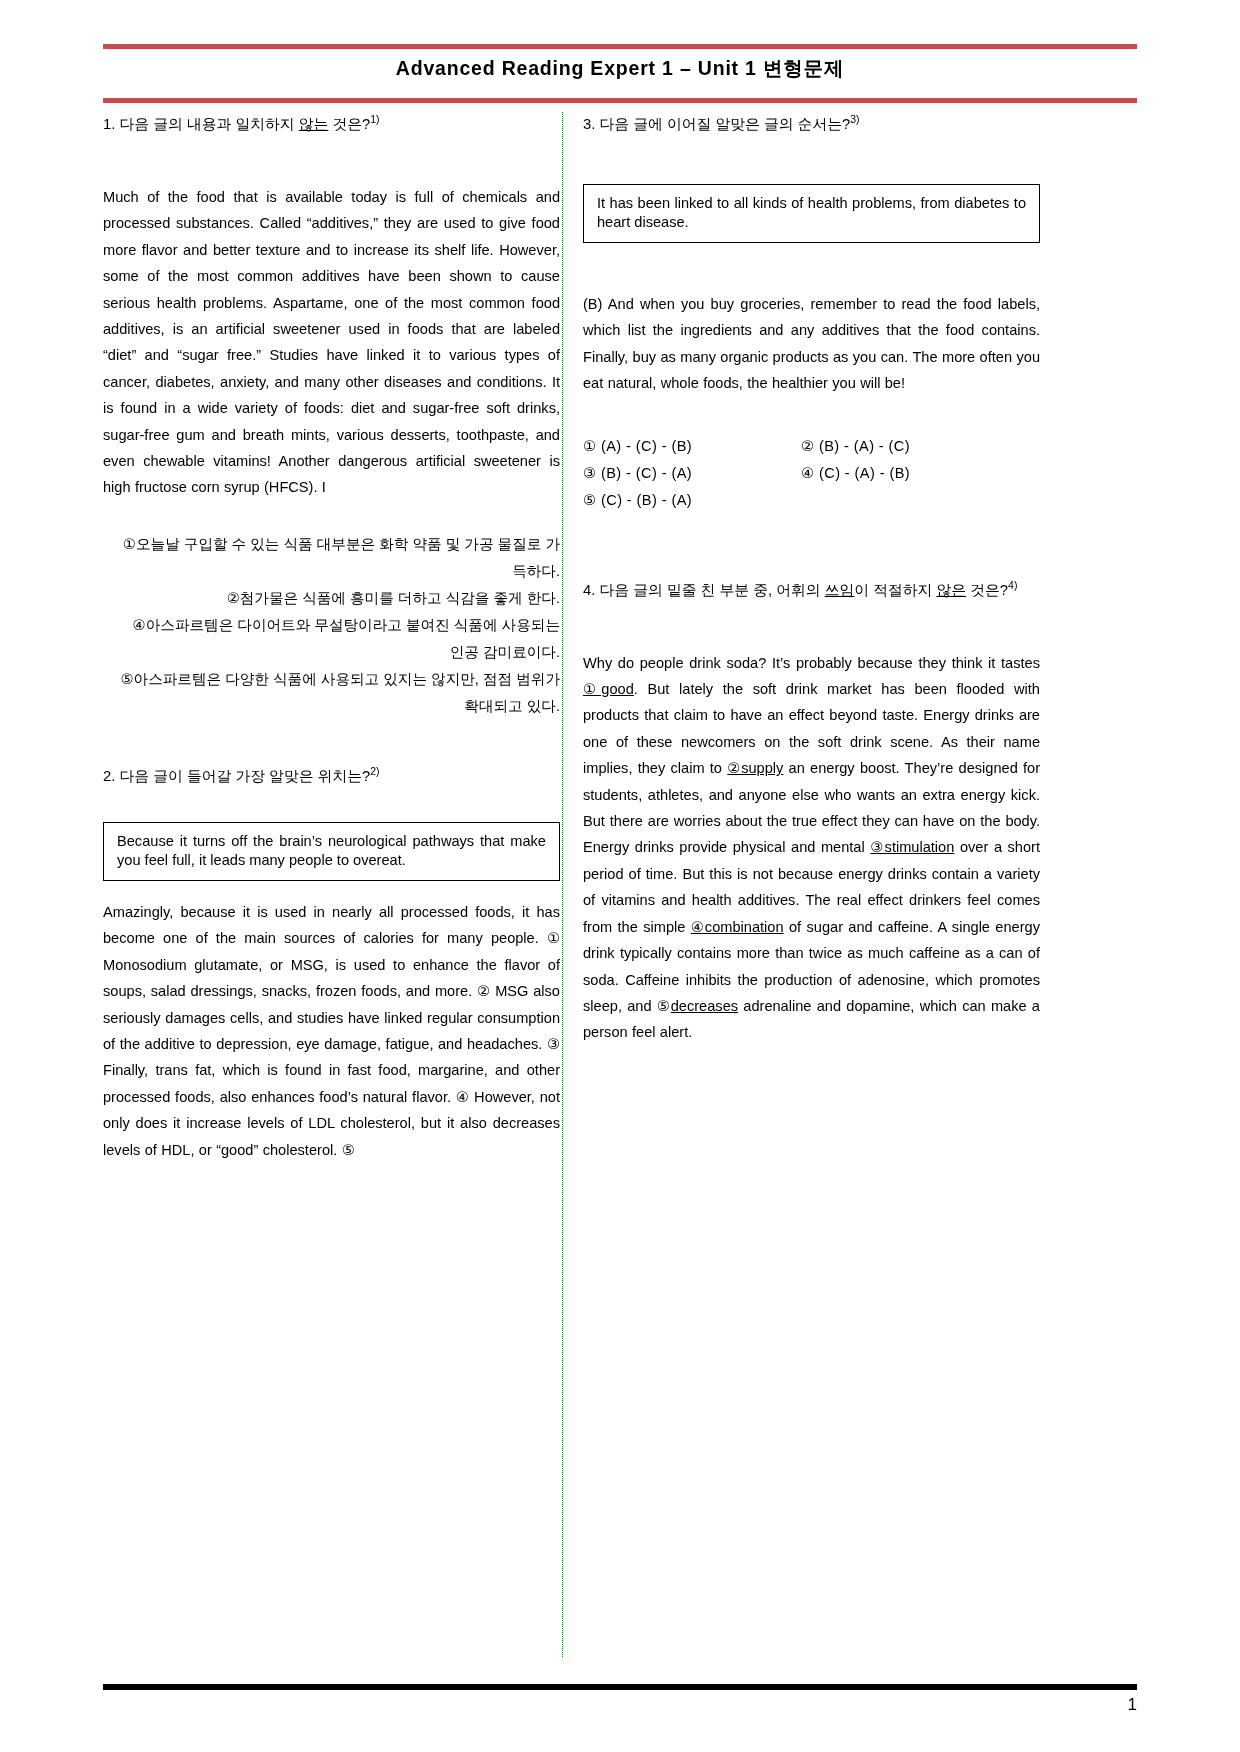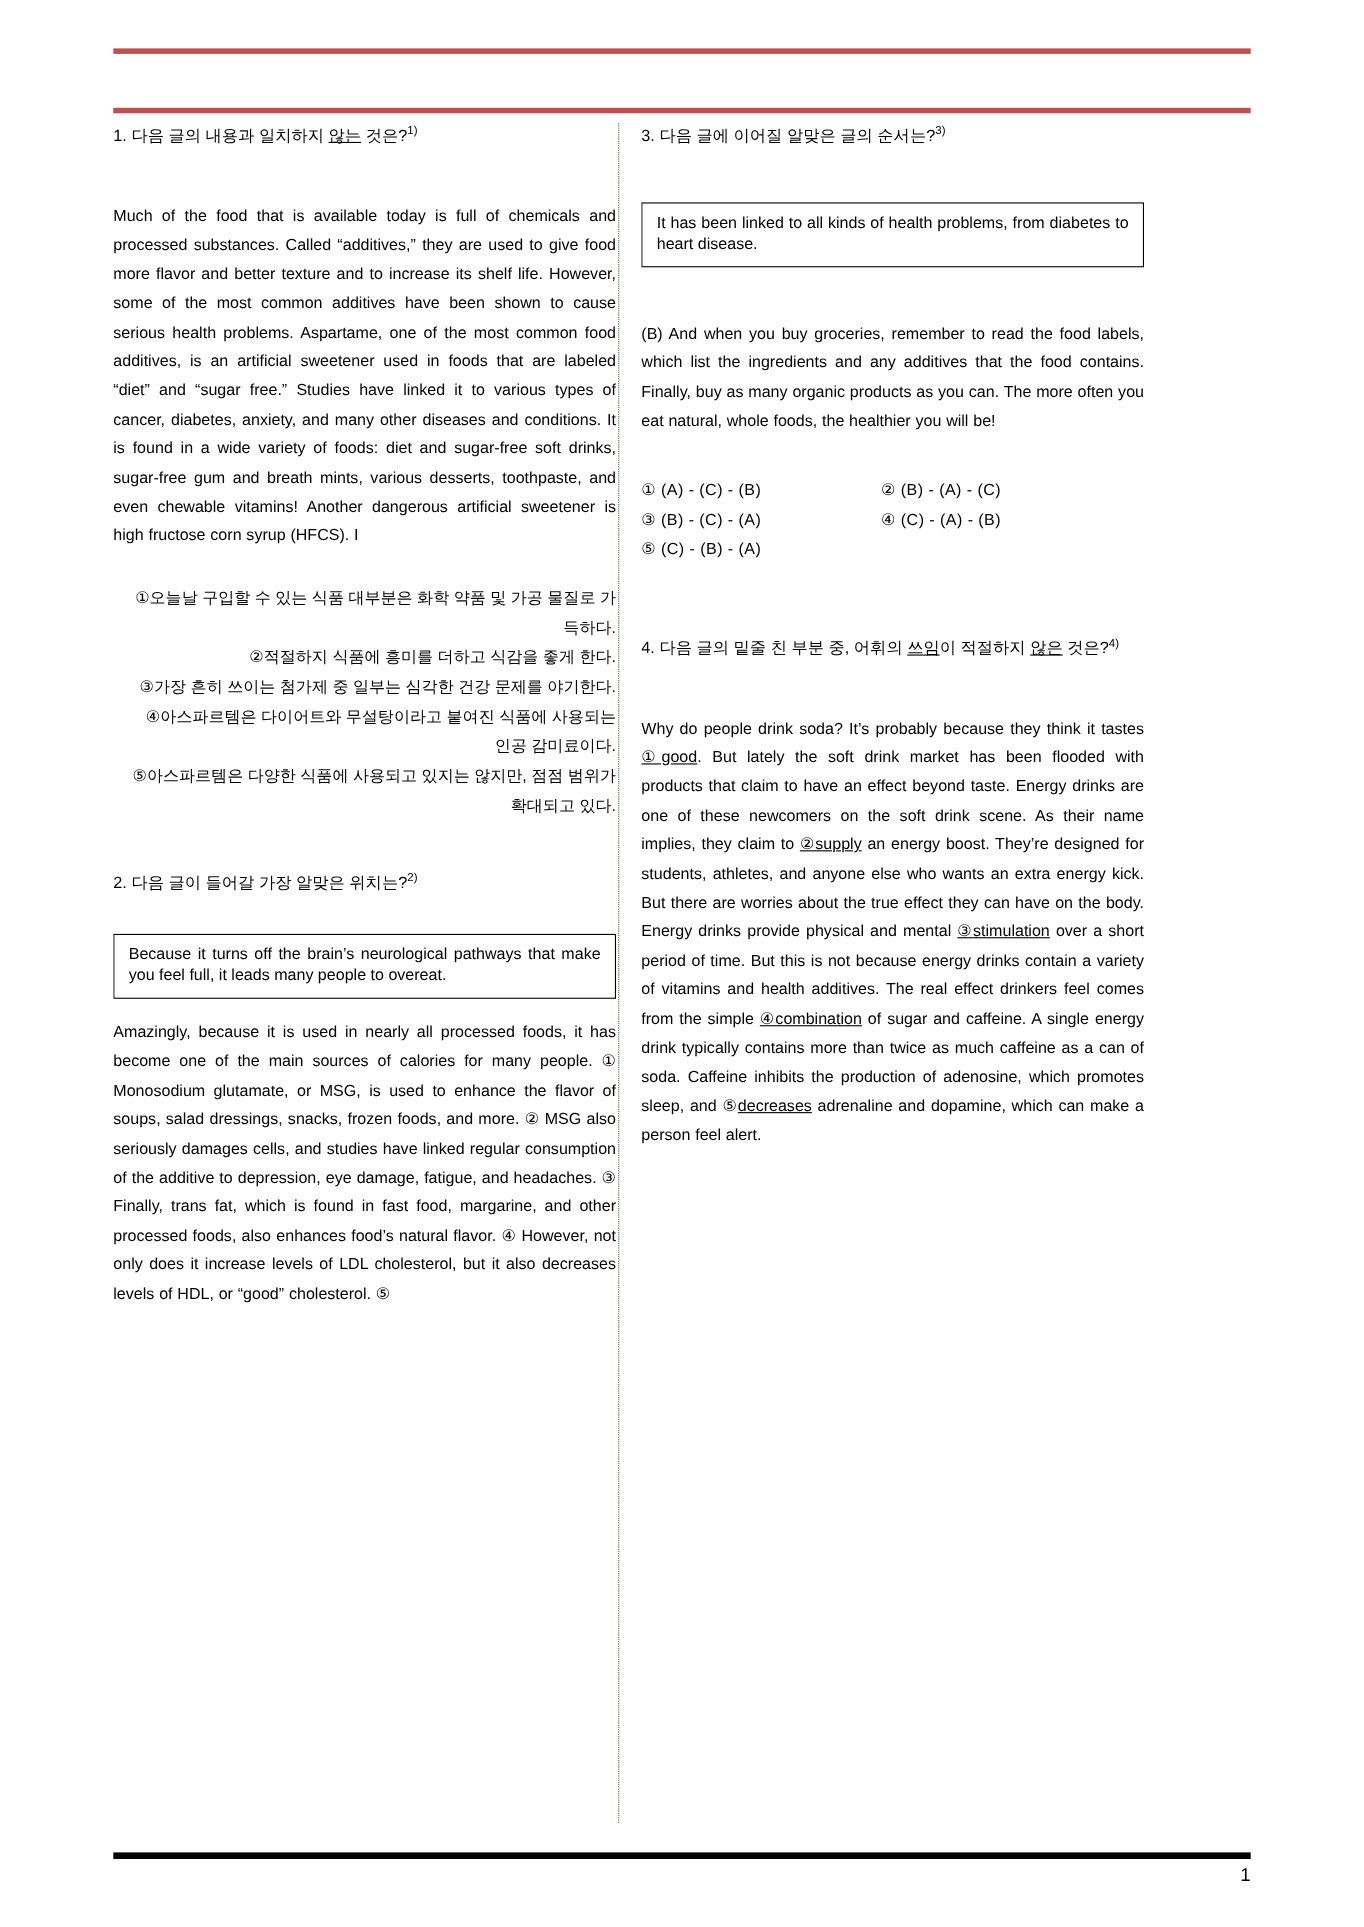--- a/index.html
+++ b/index.html
@@ -138,41 +138,41 @@
     font-size: 17px;
     line-height: 22px;
   }
 </style>
 </head>
 <body>
 
 <div class="page">
 
   <div class="header-rule-top"></div>
+  <div class="doc-title">Advanced Reading Expert 1 – Unit 1 변형문제</div>
   <div class="header-rule-bottom"></div>
 
   <div class="col-divider"></div>
 
   <div class="col col-left">
 
     <div class="q-head">
       <span>1.</span>
       <span>다음 글의 내용과 일치하지 </span><span class="u">않는</span><span> 것은?</span><span class="sup">1)</span>
     </div>
 
     <div class="gap-lg"></div>
 
     <p class="passage">Much of the food that is available today is full of chemicals and processed substances. Called “additives,” they are used to give food more flavor and better texture and to increase its shelf life. However, some of the most common additives have been shown to cause serious health problems. Aspartame, one of the most common food additives, is an artificial sweetener used in foods that are labeled “diet” and “sugar free.” Studies have linked it to various types of cancer, diabetes, anxiety, and many other diseases and conditions. It is found in a wide variety of foods: diet and sugar-free soft drinks, sugar-free gum and breath mints, various desserts, toothpaste, and even chewable vitamins! Another dangerous artificial sweetener is high fructose corn syrup (HFCS). I</p>
 
     <div class="gap-md"></div>
 
     <div class="choices">
       <span class="choice"><span class="marker">①</span><span>오늘날 구입할 수 있는 식품 대부분은 화학 약품 및 가공 물질로 가득하다.</span></span>
-      <span class="choice"><span class="marker">②</span><span>적절하지 식품에 흥미를 더하고 식감을 좋게 한다.</span></span>
-      <span class="choice"><span class="marker">③</span><span>가장 흔히 쓰이는 첨가제 중 일부는 심각한 건강 문제를 야기한다.</span></span>
+      <span class="choice"><span class="marker">②</span><span>첨가물은 식품에 흥미를 더하고 식감을 좋게 한다.</span></span>
       <span class="choice"><span class="marker">④</span><span>아스파르템은 다이어트와 무설탕이라고 붙여진 식품에 사용되는 인공 감미료이다.</span></span>
       <span class="choice"><span class="marker">⑤</span><span>아스파르템은 다양한 식품에 사용되고 있지는 않지만, 점점 범위가 확대되고 있다.</span></span>
     </div>
 
     <div class="gap-lg"></div>
 
     <div class="q-head">
       <span>2.</span>
       <span>다음 글이 들어갈 가장 알맞은 위치는?</span><span class="sup">2)</span>
     </div>

